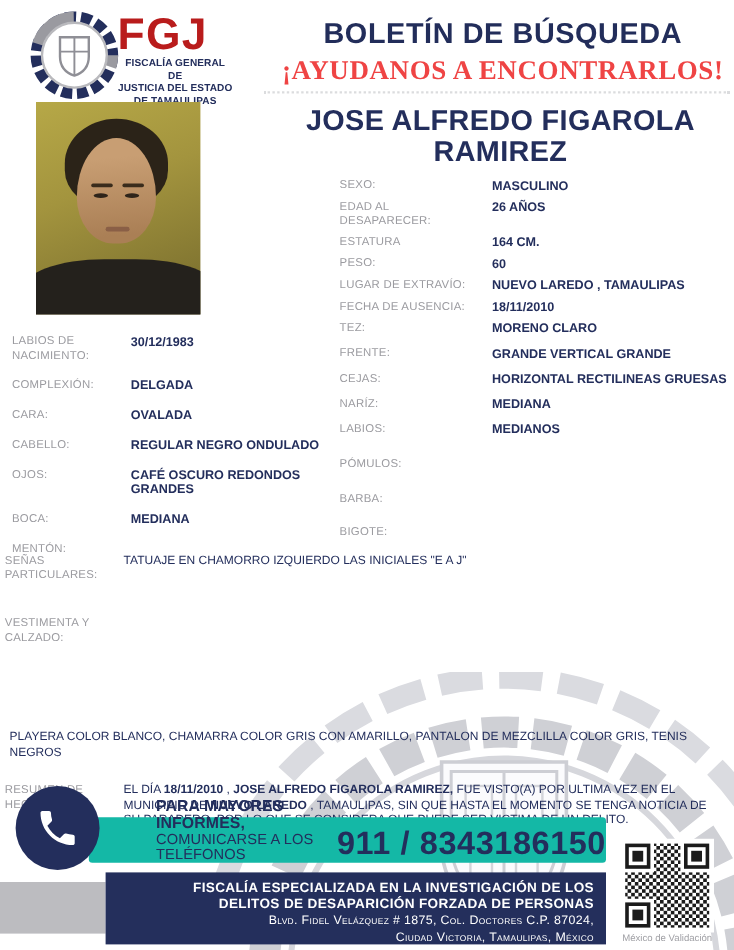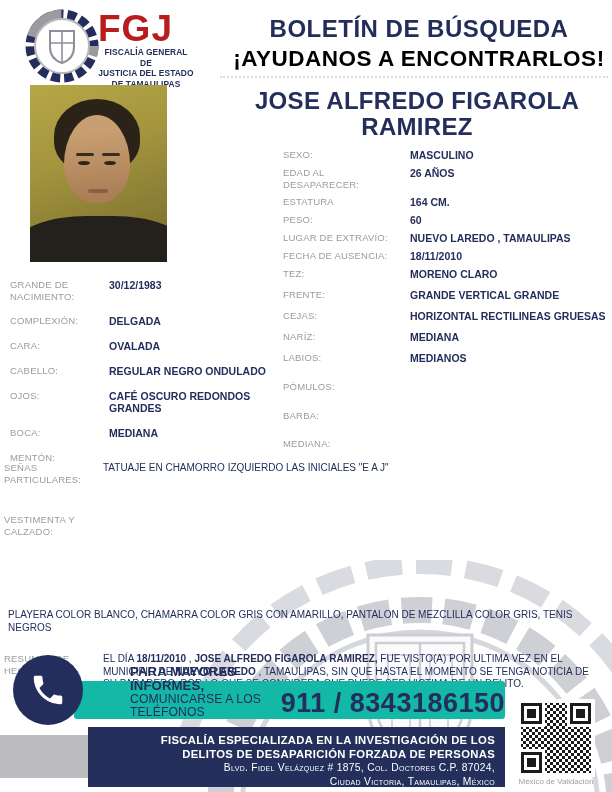--- a/index.html
+++ b/index.html
@@ -9,21 +9,21 @@
   
   .watermark{position:absolute;left:0;top:560px;width:612px;height:232px;z-index:1;}
 
   
   .seal{position:absolute;left:25px;top:9px;width:74px;height:74px;z-index:2;}
   .brand{position:absolute;left:98px;top:11px;width:96px;z-index:2;text-align:center;}
   .fgj{font-size:37px;font-weight:bold;color:#b91c1c;letter-spacing:1px;line-height:36px;text-align:left;}
   .orgline{font-size:8.4px;font-weight:bold;color:#232e5c;line-height:10.5px;letter-spacing:.1px;}
   .title-block{position:absolute;left:228px;top:13px;width:382px;text-align:center;z-index:2;}
   .btitle{font-size:24px;font-weight:bold;color:#222d5a;letter-spacing:.5px;line-height:31px;}
-  .bsub{font-size:22.5px;font-weight:bold;color:#000000;letter-spacing:.5px;line-height:25px;margin-top:2px;}
+  .bsub{font-size:22.5px;font-weight:bold;color:#ef4444;letter-spacing:.5px;line-height:25px;margin-top:2px;font-family:Liberation Serif, serif;}
   .sep-dots{position:absolute;left:220px;top:76px;width:388px;border-top:2px dotted #c9cacd;opacity:.65;z-index:2;}
 
   
   .name-block{position:absolute;left:226px;top:88px;width:382px;text-align:center;z-index:2;
               font-size:24px;font-weight:bold;color:#232e5c;line-height:26px;letter-spacing:.3px;}
 
   
   .photo{position:absolute;left:30px;top:85px;width:137px;height:177px;z-index:2;overflow:hidden;
          background:linear-gradient(160deg,#b6a847 0%,#a3943e 40%,#756a2c 100%);}
   .photo .hair{position:absolute;left:24px;top:14px;width:86px;height:74px;background:#2b2318;
@@ -203,29 +203,29 @@
         <div class="fvalue"></div>
       </div>
       <div class="frow empty">
         <div class="flabel">
           <div>BARBA:</div>
         </div>
         <div class="fvalue"></div>
       </div>
       <div class="frow empty">
         <div class="flabel">
-          <div>MEDIANA:</div>
+          <div>BIGOTE:</div>
         </div>
         <div class="fvalue"></div>
       </div>
     </div>
   <div class="col col-left">
       <div class="frow">
         <div class="flabel">
-          <div>GRANDE DE</div>
+          <div>LABIOS DE</div>
           <div>NACIMIENTO:</div>
         </div>
         <div class="fvalue">30/12/1983</div>
       </div>
       <div class="frow">
         <div class="flabel">
           <div>COMPLEXIÓN:</div>
         </div>
         <div class="fvalue">DELGADA</div>
       </div>

